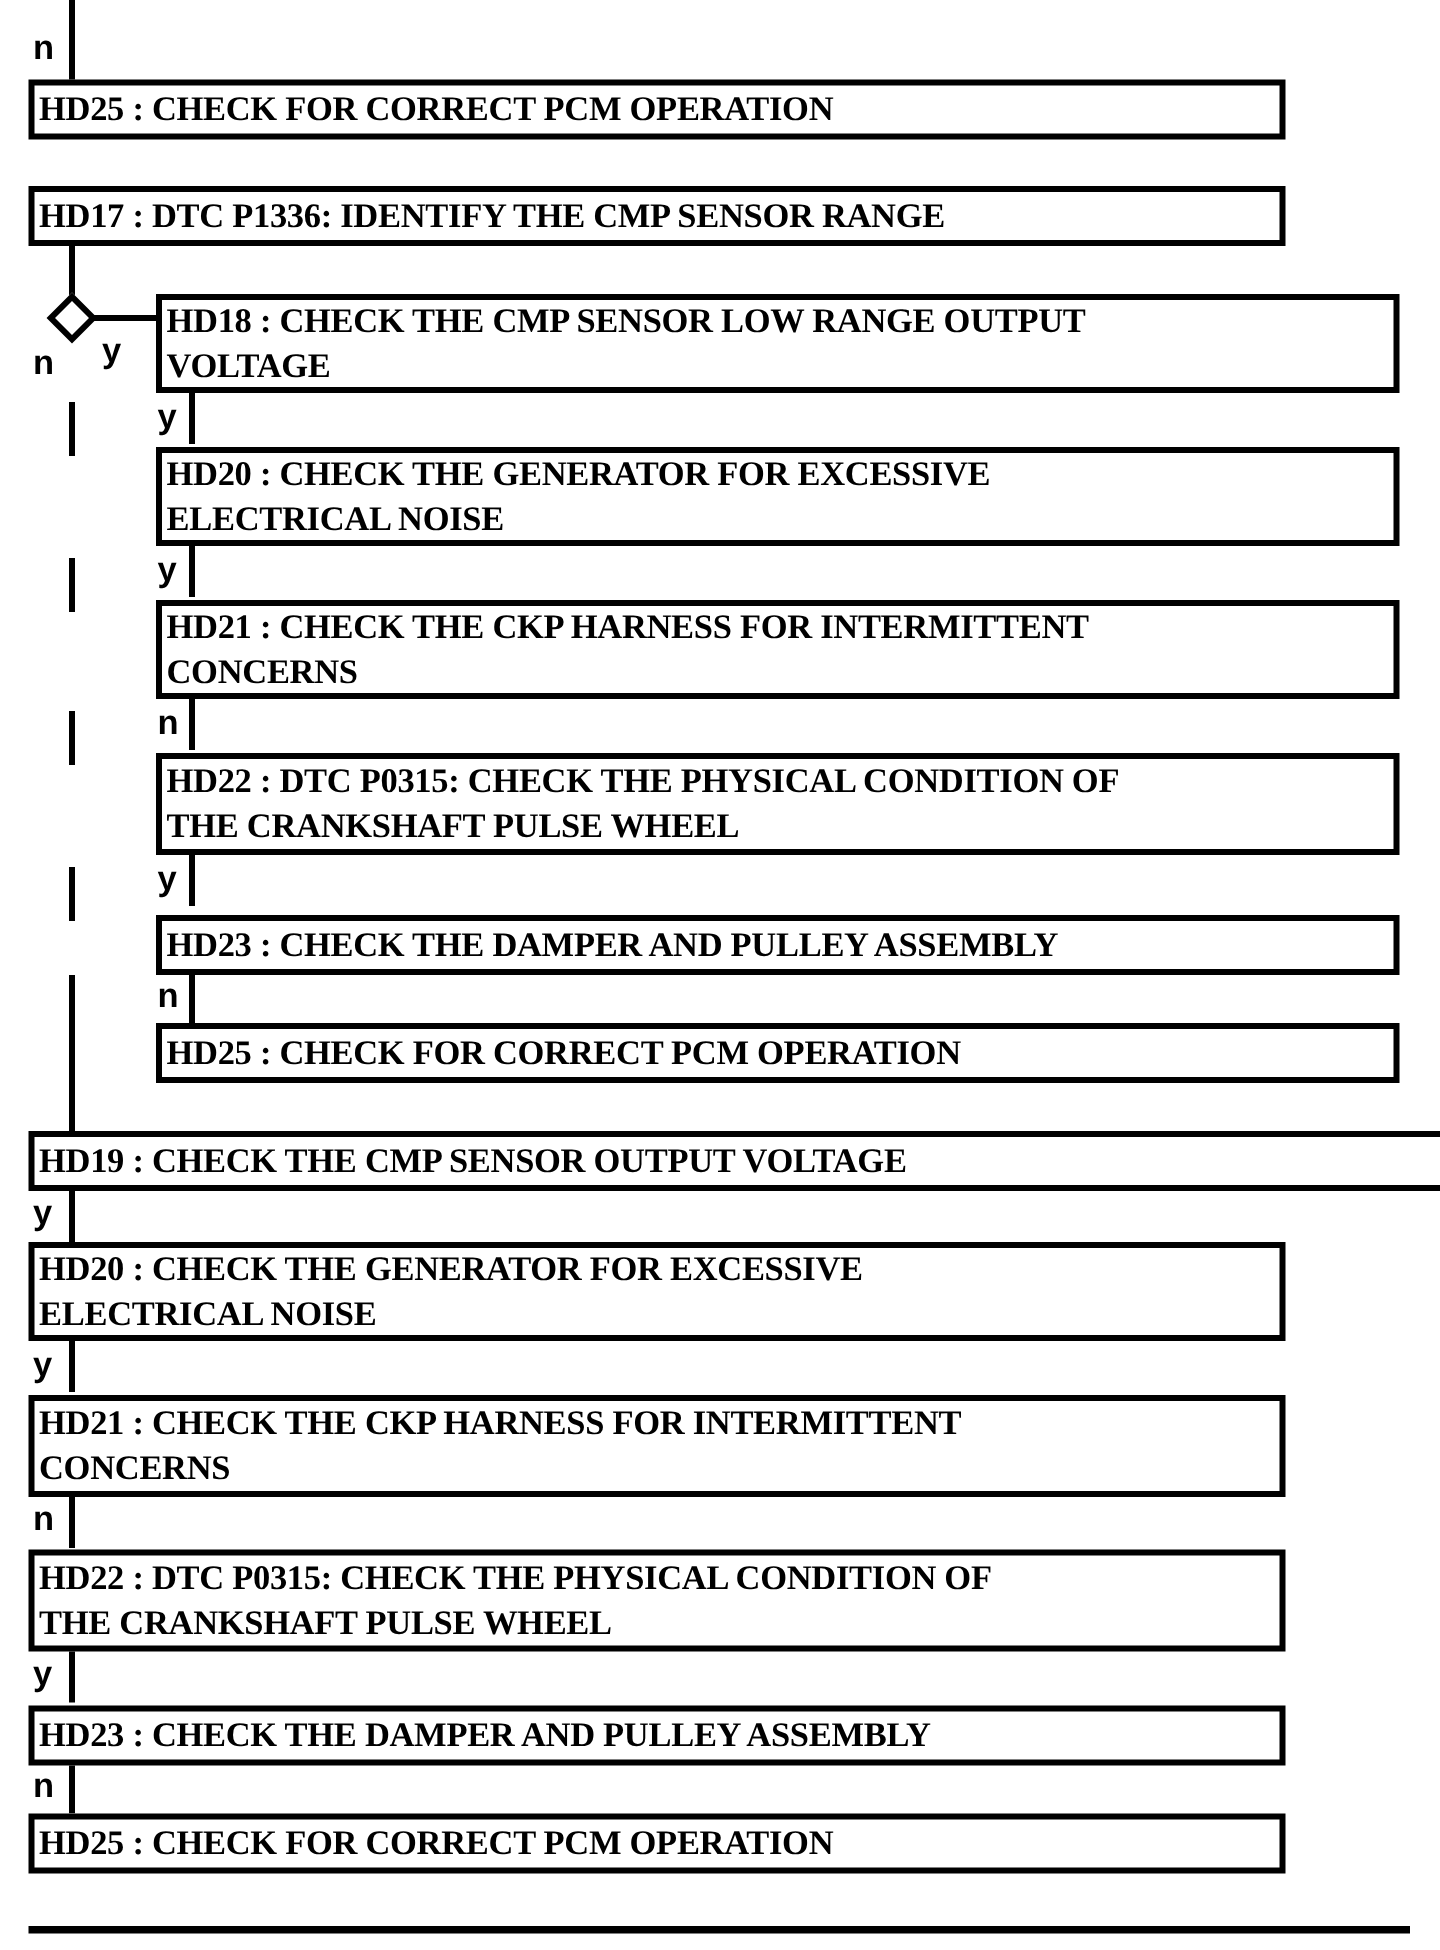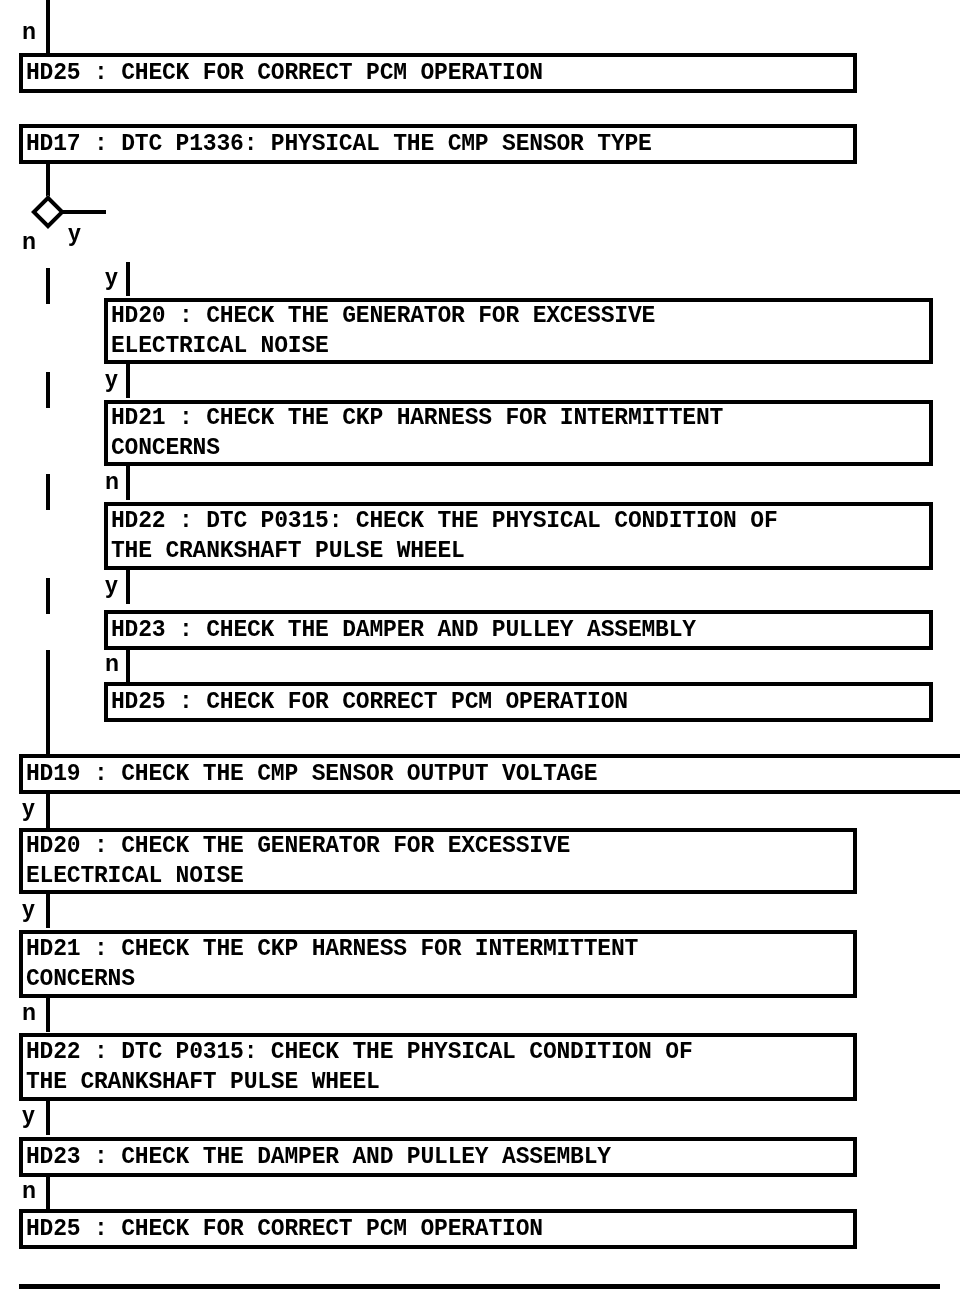--- a/index.html
+++ b/index.html
@@ -22,21 +22,21 @@
   .node {
     position: absolute;
     box-sizing: border-box;
     background: #ffffff;
     border: 4px solid #000000;
     display: flex;
     align-items: center;
     padding: 0 3px;
   }
   .node .label {
-    font-family: Liberation Mono, monospace;
+    font-family: Liberation Serif, serif;
     font-weight: bold;
     font-size: 23px;
     line-height: 30px;
     color: #000000;
     letter-spacing: -0.2px;
     white-space: pre-line;
     text-align: left;
   }
   
   .vline {
@@ -80,38 +80,42 @@
 <div id="chart">
 
   <div class="vline" style="left:46px; top:0px; height:55px;"></div>
   <div class="branch" style="left:22px; top:20px;">n</div>
 
   <div class="node" style="left:19px; top:53px; width:838px; height:40px;">
     <span class="label">HD25 : CHECK FOR CORRECT PCM OPERATION</span>
   </div>
 
   <div class="node" style="left:19px; top:124px; width:838px; height:40px;">
-    <span class="label">HD17 : DTC P1336: PHYSICAL THE CMP SENSOR TYPE</span>
+    <span class="label">HD17 : DTC P1336: IDENTIFY THE CMP SENSOR RANGE</span>
   </div>
 
   <div class="vline" style="left:46px; top:164px; height:36px;"></div>
 
   <div class="diamond" style="left:36px; top:200px;"></div>
   <div class="branch" style="left:22px; top:230px;">n</div>
   <div class="branch" style="left:68px; top:222px;">y</div>
 
   <div class="hline" style="left:60px; top:210px; width:46px;"></div>
 
   <div class="vline" style="left:46px; top:268px; height:36px;"></div>
   <div class="vline" style="left:46px; top:372px; height:36px;"></div>
   <div class="vline" style="left:46px; top:474px; height:36px;"></div>
   <div class="vline" style="left:46px; top:578px; height:36px;"></div>
   <div class="vline" style="left:46px; top:650px; height:36px;"></div>
   <div class="vline" style="left:46px; top:686px; height:70px;"></div>
 
+  <div class="node" style="left:104px; top:196px; width:829px; height:66px;">
+    <span class="label">HD18 : CHECK THE CMP SENSOR LOW RANGE OUTPUT
+VOLTAGE</span>
+  </div>
   <div class="vline" style="left:126px; top:262px; height:34px;"></div>
   <div class="branch" style="left:105px; top:266px;">y</div>
 
   <div class="node" style="left:104px; top:298px; width:829px; height:66px;">
     <span class="label">HD20 : CHECK THE GENERATOR FOR EXCESSIVE
 ELECTRICAL NOISE</span>
   </div>
   <div class="vline" style="left:126px; top:364px; height:34px;"></div>
   <div class="branch" style="left:105px; top:368px;">y</div>
 

